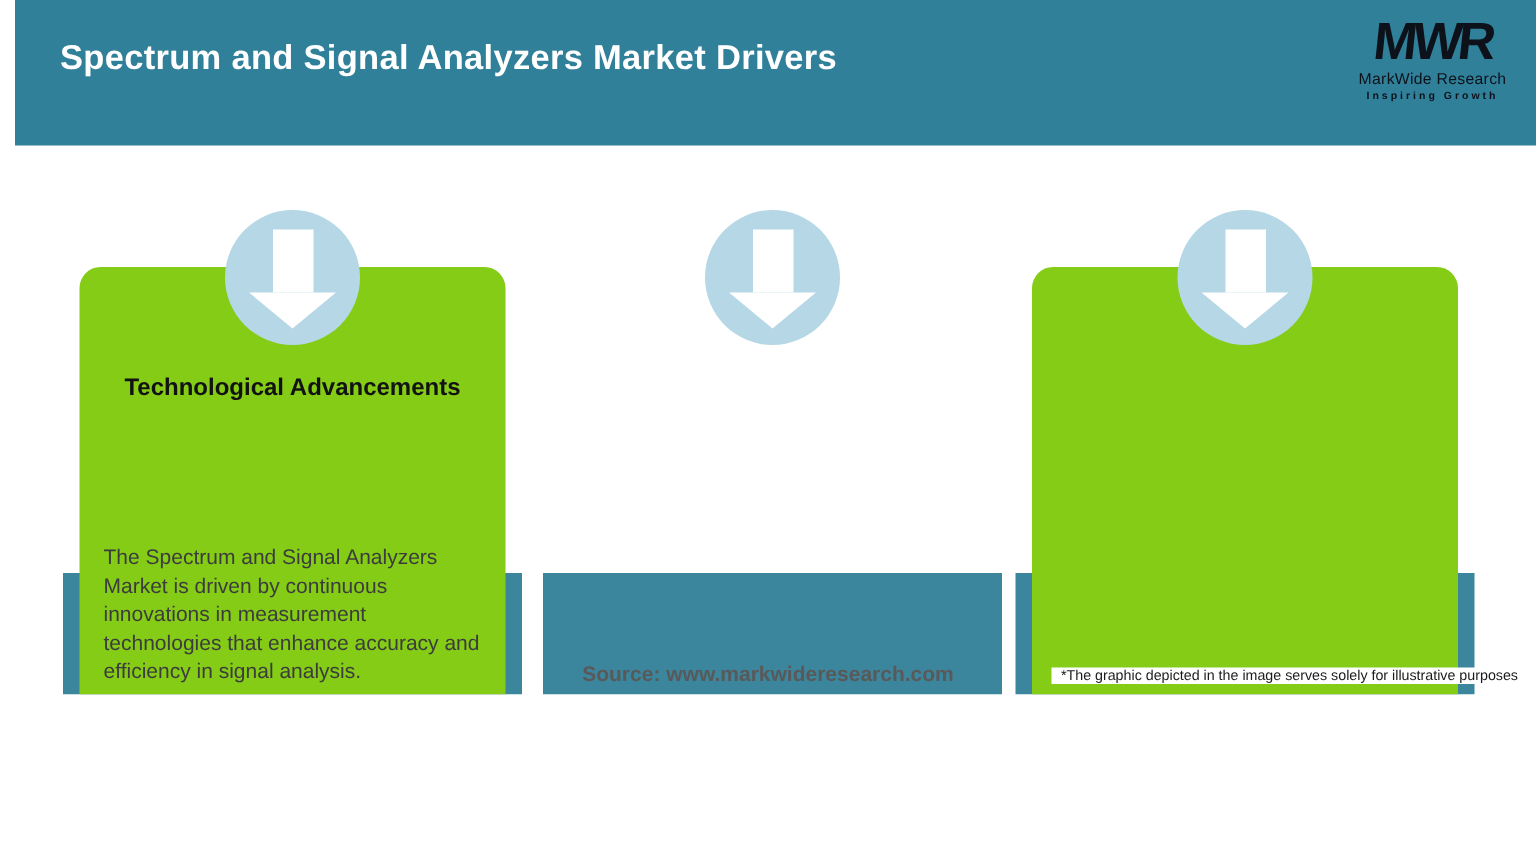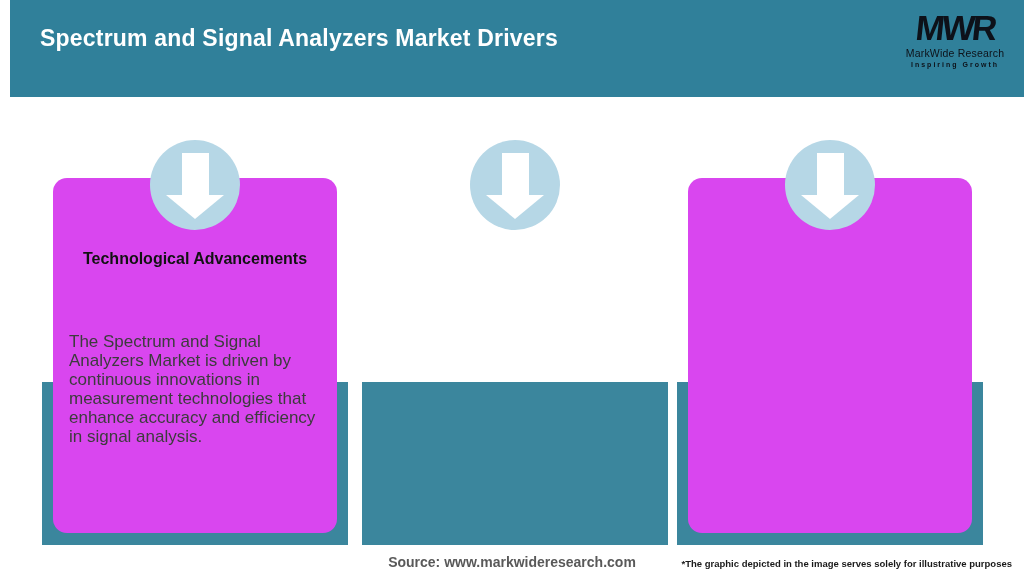--- a/index.html
+++ b/index.html
@@ -2,21 +2,21 @@
 <html><head>
 <meta charset="utf-8">
 <style>
   * { margin: 0; padding: 0; box-sizing: border-box; }
   html, body { background: #ffffff; }
   body { font-family: "Liberation Sans", sans-serif; }
 
   .page {
     position: relative;
     width: 1024px;
-    height: 576px;
+    height: 463px;
     background: #ffffff;
     overflow: hidden;
   }
 
   
   .header-bar {
     position: absolute;
     left: 10px; top: 0; right: 0;
     height: 97px;
     background: #30809a;
@@ -67,21 +67,21 @@
   }
   .band-1 { left: 42px; }
   .band-2 { left: 362px; }
   .band-3 { left: 677px; }
 
   .card {
     position: absolute;
     top: 178px;
     width: 284px;
     height: 355px;
-    background: #d946ef;
+    background: #84cc16;
     border-radius: 14px;
   }
   .card-1 { left: 53px; }
   .card-2 { left: 373px; }
   .card-3 { left: 688px; }
 
   .card-title {
     display: block;
     margin-top: 68px;
     height: 86px;
@@ -89,23 +89,24 @@
     text-align: center;
     font-size: 16px;
     font-weight: bold;
     line-height: 25px;
     color: #121212;
     white-space: pre-line;
   }
   .card-desc {
     display: block;
     padding: 0 15px 0 16px;
-    font-size: 17px;
+    font-size: 14px;
     line-height: 19px;
     color: #3c3c3c;
+    margin-top: 30px;
   }
 
   
   .arrow-circle {
     position: absolute;
     top: 140px;
     width: 90px;
     height: 90px;
     border-radius: 50%;
     background: #b6d7e6;
@@ -142,21 +143,20 @@
     color: #595959;
   }
   .disclaimer-text {
     position: absolute;
     right: 12px;
     bottom: 7px;
     font-size: 9.5px;
     color: #1a1a1a;
     background: #ffffff;
     padding-left: 6px;
-    font-weight: bold;
   }
 </style>
 </head>
 <body>
 
 <div class="page">
 
   <div class="header-bar">
     <h1 class="page-title">Spectrum and Signal Analyzers Market Drivers</h1>
     <div class="brand-logo">

